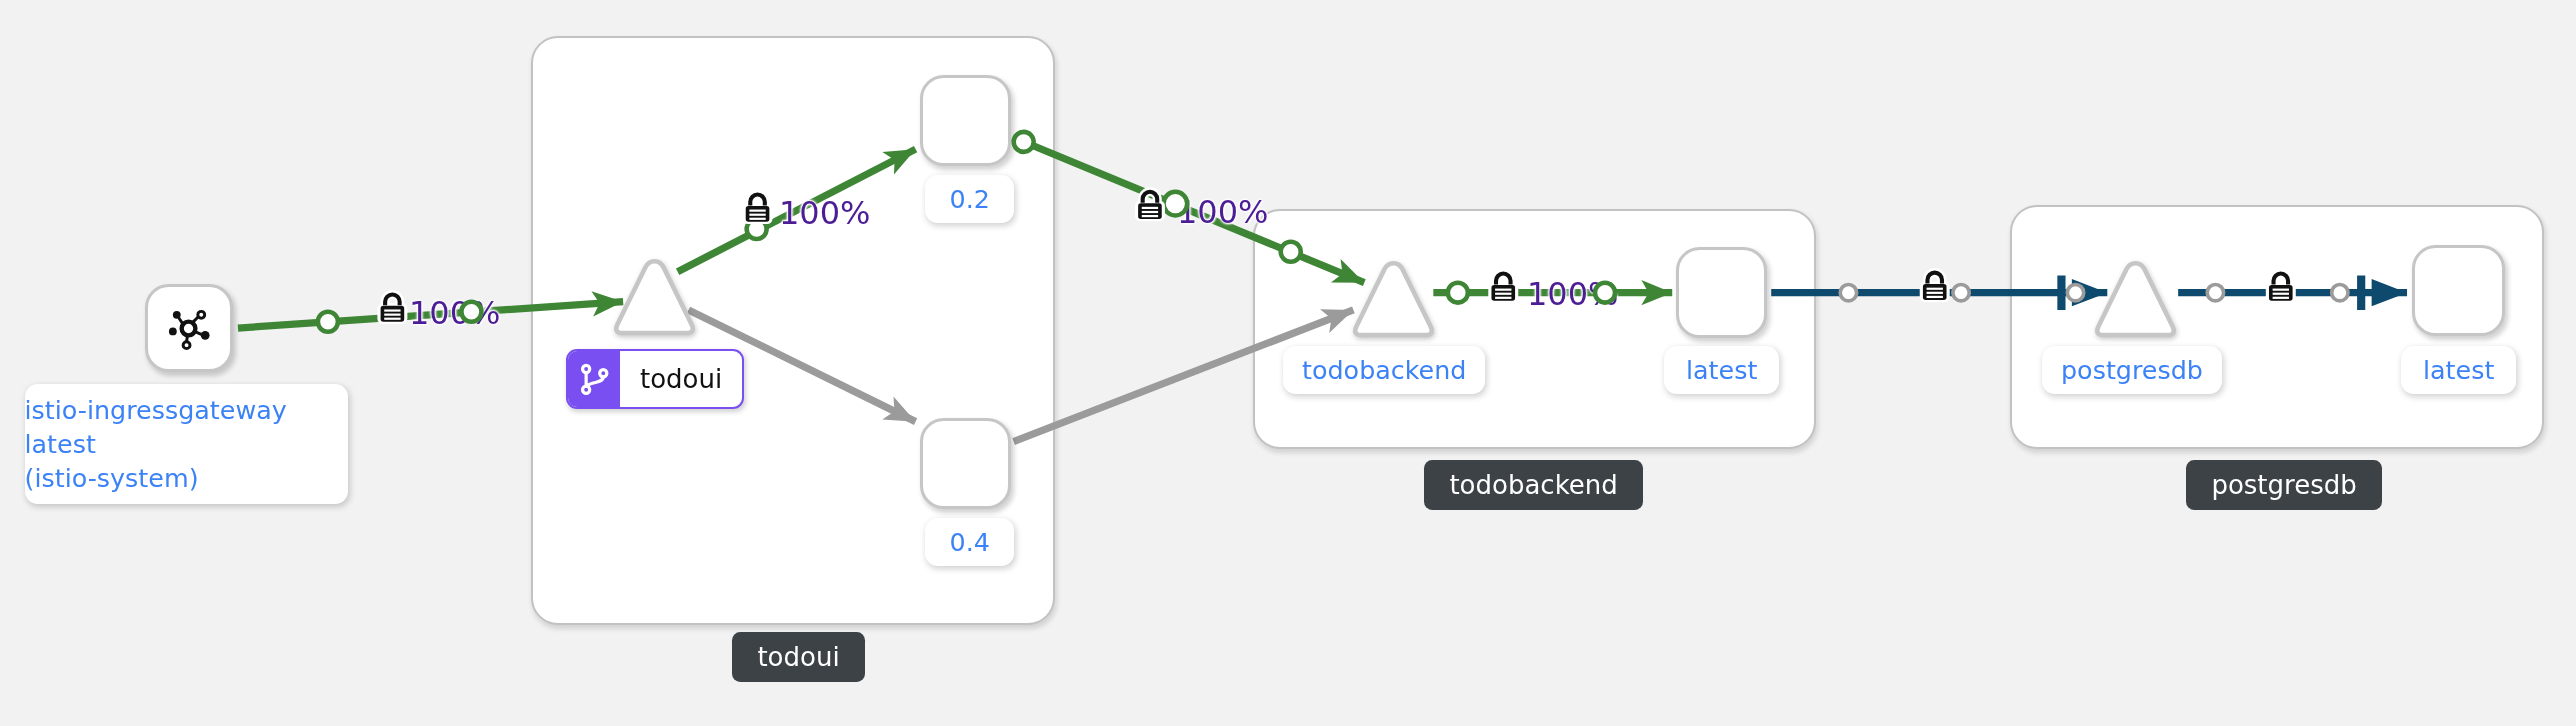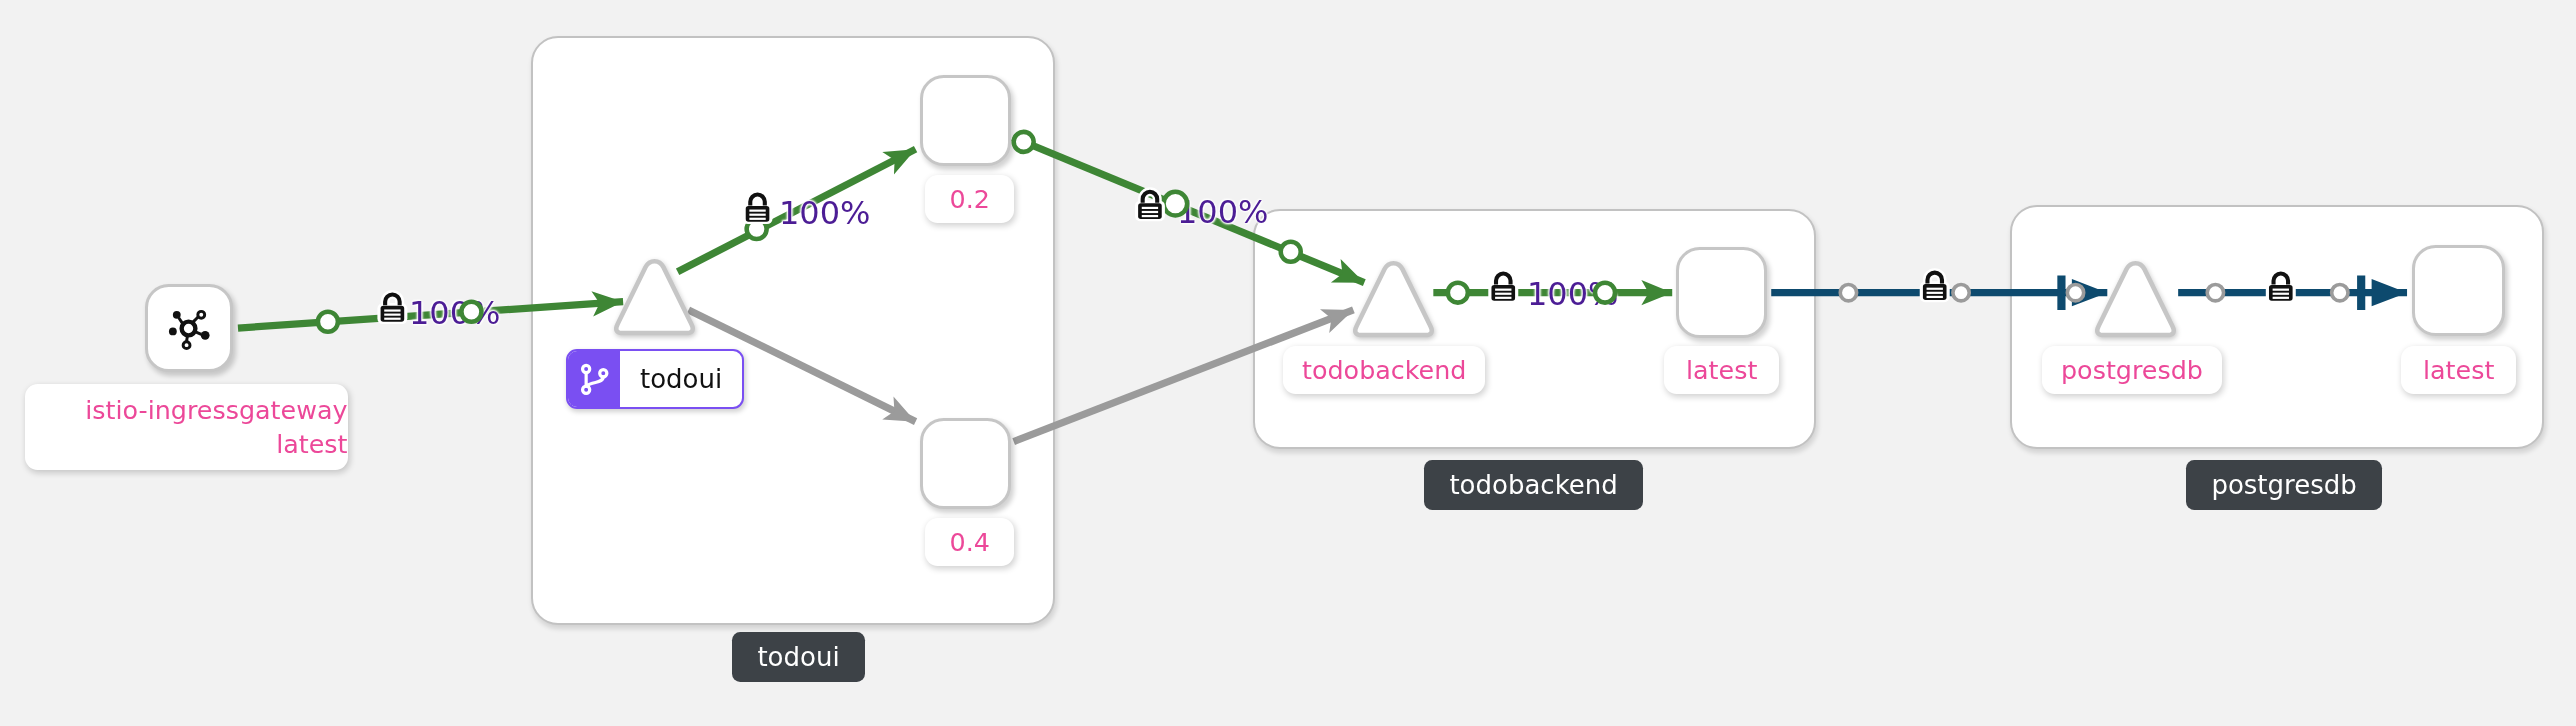--- a/index.html
+++ b/index.html
@@ -12,24 +12,24 @@
   svg.overlay{z-index:5;}
   .eg{stroke:#3E8635;stroke-width:8;}
   .egr{stroke:#9b9b9b;stroke-width:8;}
   .en{stroke:#0d4a6e;stroke-width:8;}
 
   .sq{position:absolute;background:#fff;border:3.2px solid #c6c6c6;border-radius:23.6px;
       box-sizing:border-box;box-shadow:2.7px 3.6px 5.4px rgba(0,0,0,.18);z-index:3;
       display:flex;align-items:center;justify-content:center;}
   .tri{position:absolute;z-index:3;filter:drop-shadow(1.8px 2.7px 2.7px rgba(0,0,0,.22));}
 
-  .node-label{position:absolute;background:#fff;border-radius:12.7px;color:#ec4899;
+  .node-label{position:absolute;background:#fff;border-radius:12.7px;color:#3b82f6;
       box-shadow:1.8px 2.7px 6.4px rgba(0,0,0,.18);font-size:25.4px;z-index:4;
       padding:9px 22px;white-space:nowrap;}
-  .node-label.multi{width:323px;box-sizing:border-box;text-align:right;padding:9px 0;line-height:34px;}
+  .node-label.multi{width:323px;box-sizing:border-box;text-align:left;padding:9px 0;line-height:34px;}
 
   .edge-label{position:absolute;font-size:32px;color:#4c1d95;z-index:4;white-space:nowrap;
       text-shadow:0 0 2.7px #fff,0 0 2.7px #fff,0 0 3.6px #fff,0.9px 0.9px 1.8px #fff,-0.9px -0.9px 1.8px #fff;}
 
   .app-badge{position:absolute;display:flex;height:60px;box-sizing:border-box;background:#fff;
       border:2.7px solid #7a4ff2;border-radius:11px;z-index:4;overflow:hidden;
       box-shadow:1.8px 2.7px 5.4px rgba(0,0,0,.18);}
   .app-badge-icon{width:52px;background:#7a4ff2;display:flex;align-items:center;justify-content:center;}
   .app-badge-text{padding:0 20px;display:flex;align-items:center;font-size:26px;color:#111;}
 
@@ -79,20 +79,21 @@
       <circle cx="11" cy="10" r="4" fill="#111"></circle>
       <circle cx="36" cy="10" r="3.5" stroke="#111" stroke-width="3" fill="#fff"></circle>
       <circle cx="7" cy="27" r="4" fill="#111"></circle>
       <circle cx="40" cy="31" r="4.5" fill="#111"></circle>
       <circle cx="21" cy="41" r="3.5" stroke="#111" stroke-width="3" fill="#fff"></circle>
     </svg>
   </div>
   <div class="node-label multi" style="left:24.5px;top:384px">
     <div>istio-ingressgateway</div>
     <div>latest</div>
+    <div>(istio-system)</div>
   </div>
 
   <svg class="tri" style="left:609px;top:253px" width="91" height="91" viewBox="0 0 100 100">
     <path d="M50,9 Q56.5,9 59.8,15.5 L90.5,78 Q95.5,88 84.5,88 L15.5,88 Q4.5,88 9.5,78 L40.2,15.5 Q43.5,9 50,9 Z" fill="#fff" stroke="#c6c6c6" stroke-width="5"></path>
   </svg>
   <div class="app-badge" style="left:566px;top:349px">
     <div class="app-badge-icon">
       <svg width="40" height="40" viewBox="0 0 56 56">
         <circle cx="17" cy="14" r="5" stroke="#fff" stroke-width="4.5" fill="none"></circle>
         <circle cx="17" cy="43" r="5" stroke="#fff" stroke-width="4.5" fill="none"></circle>

